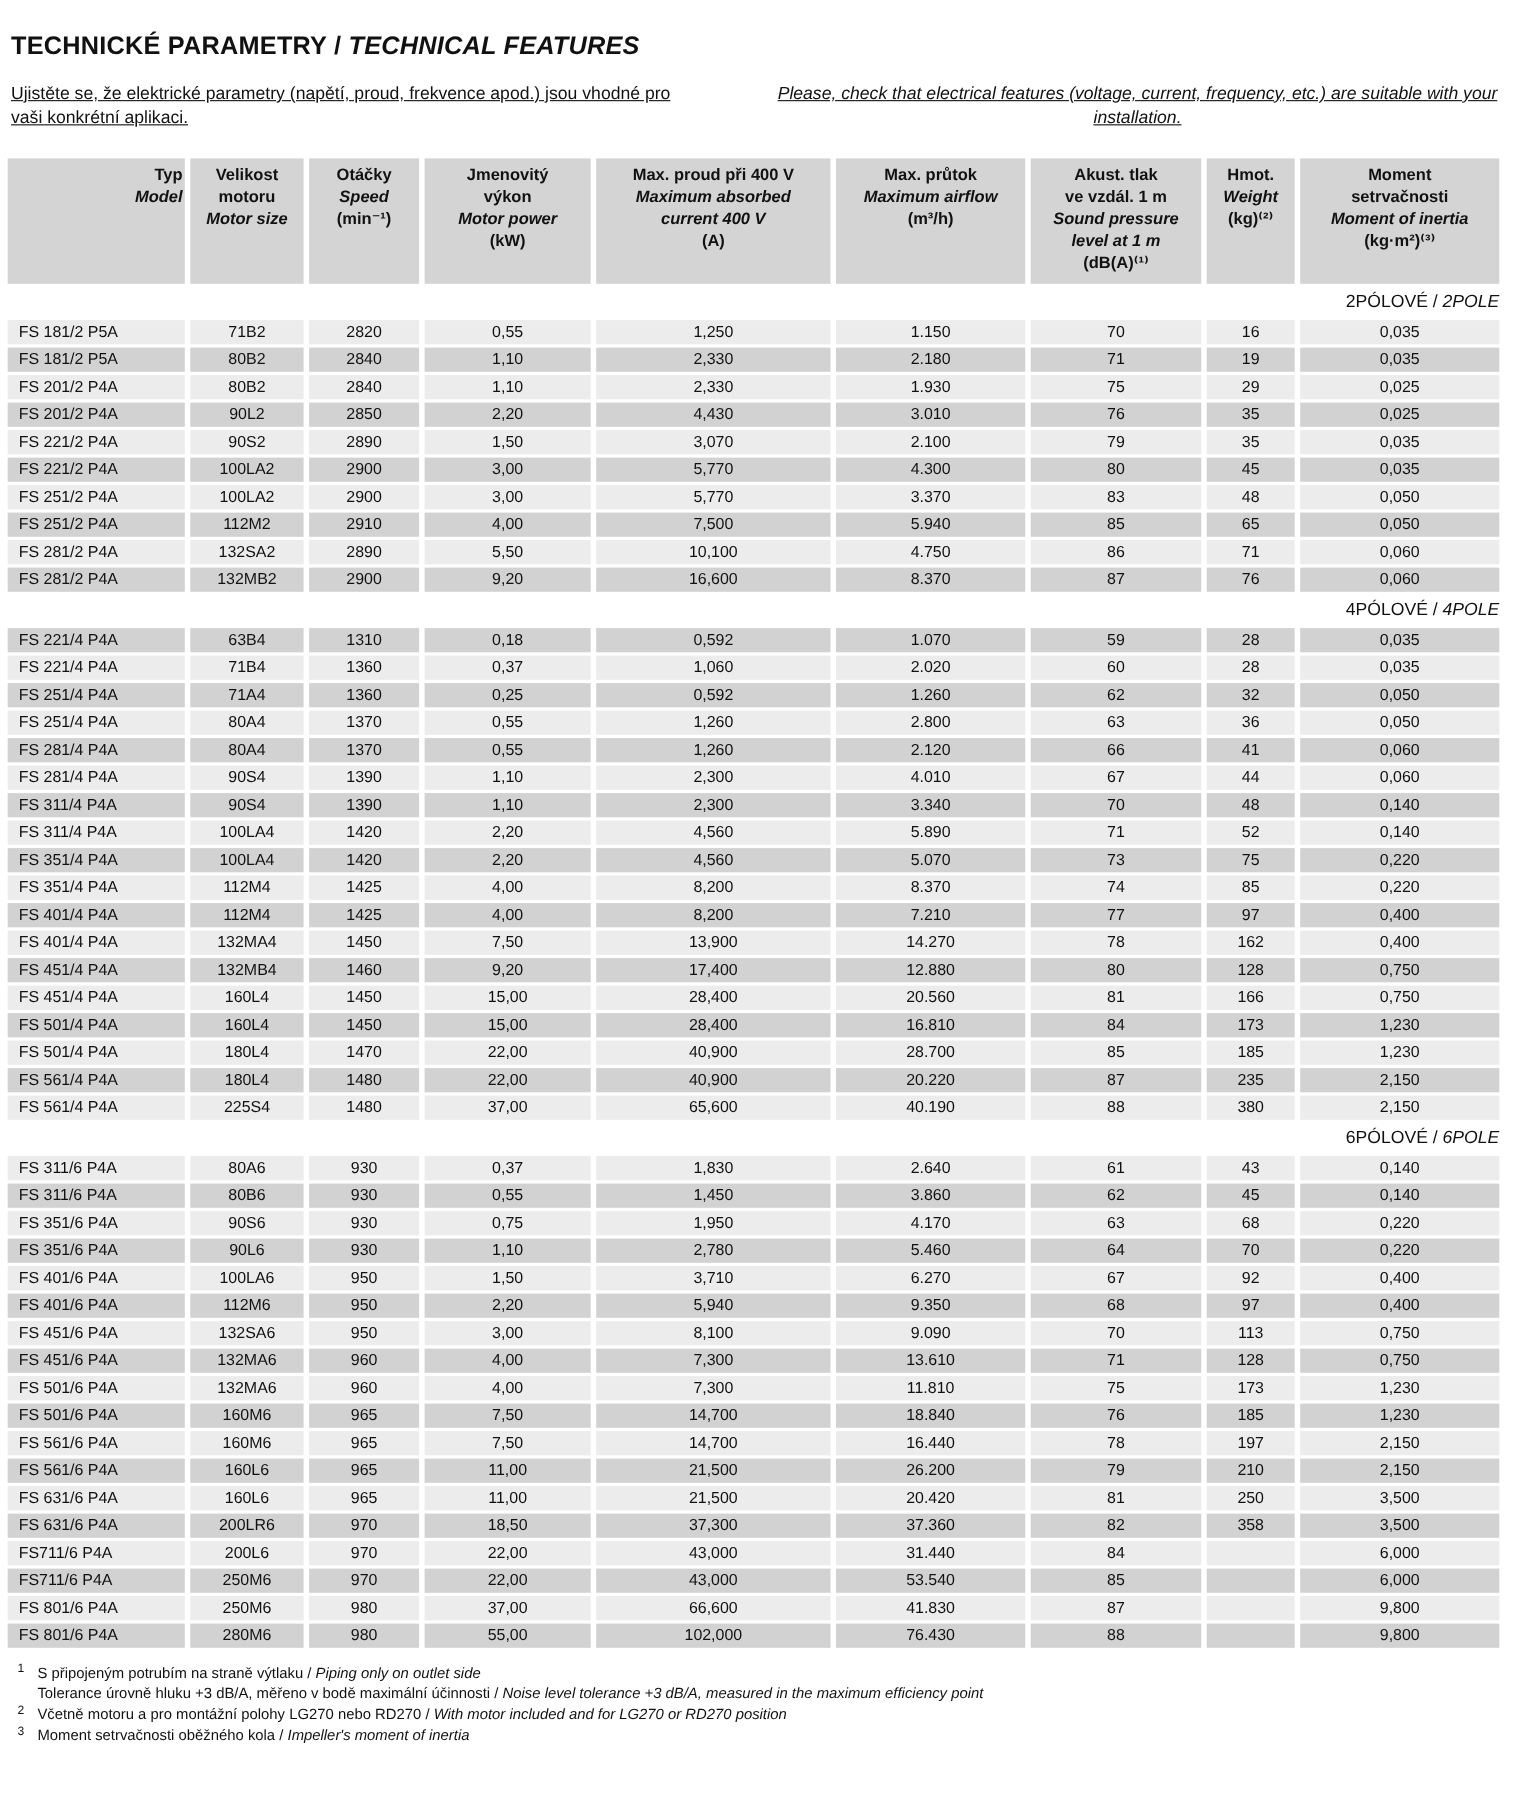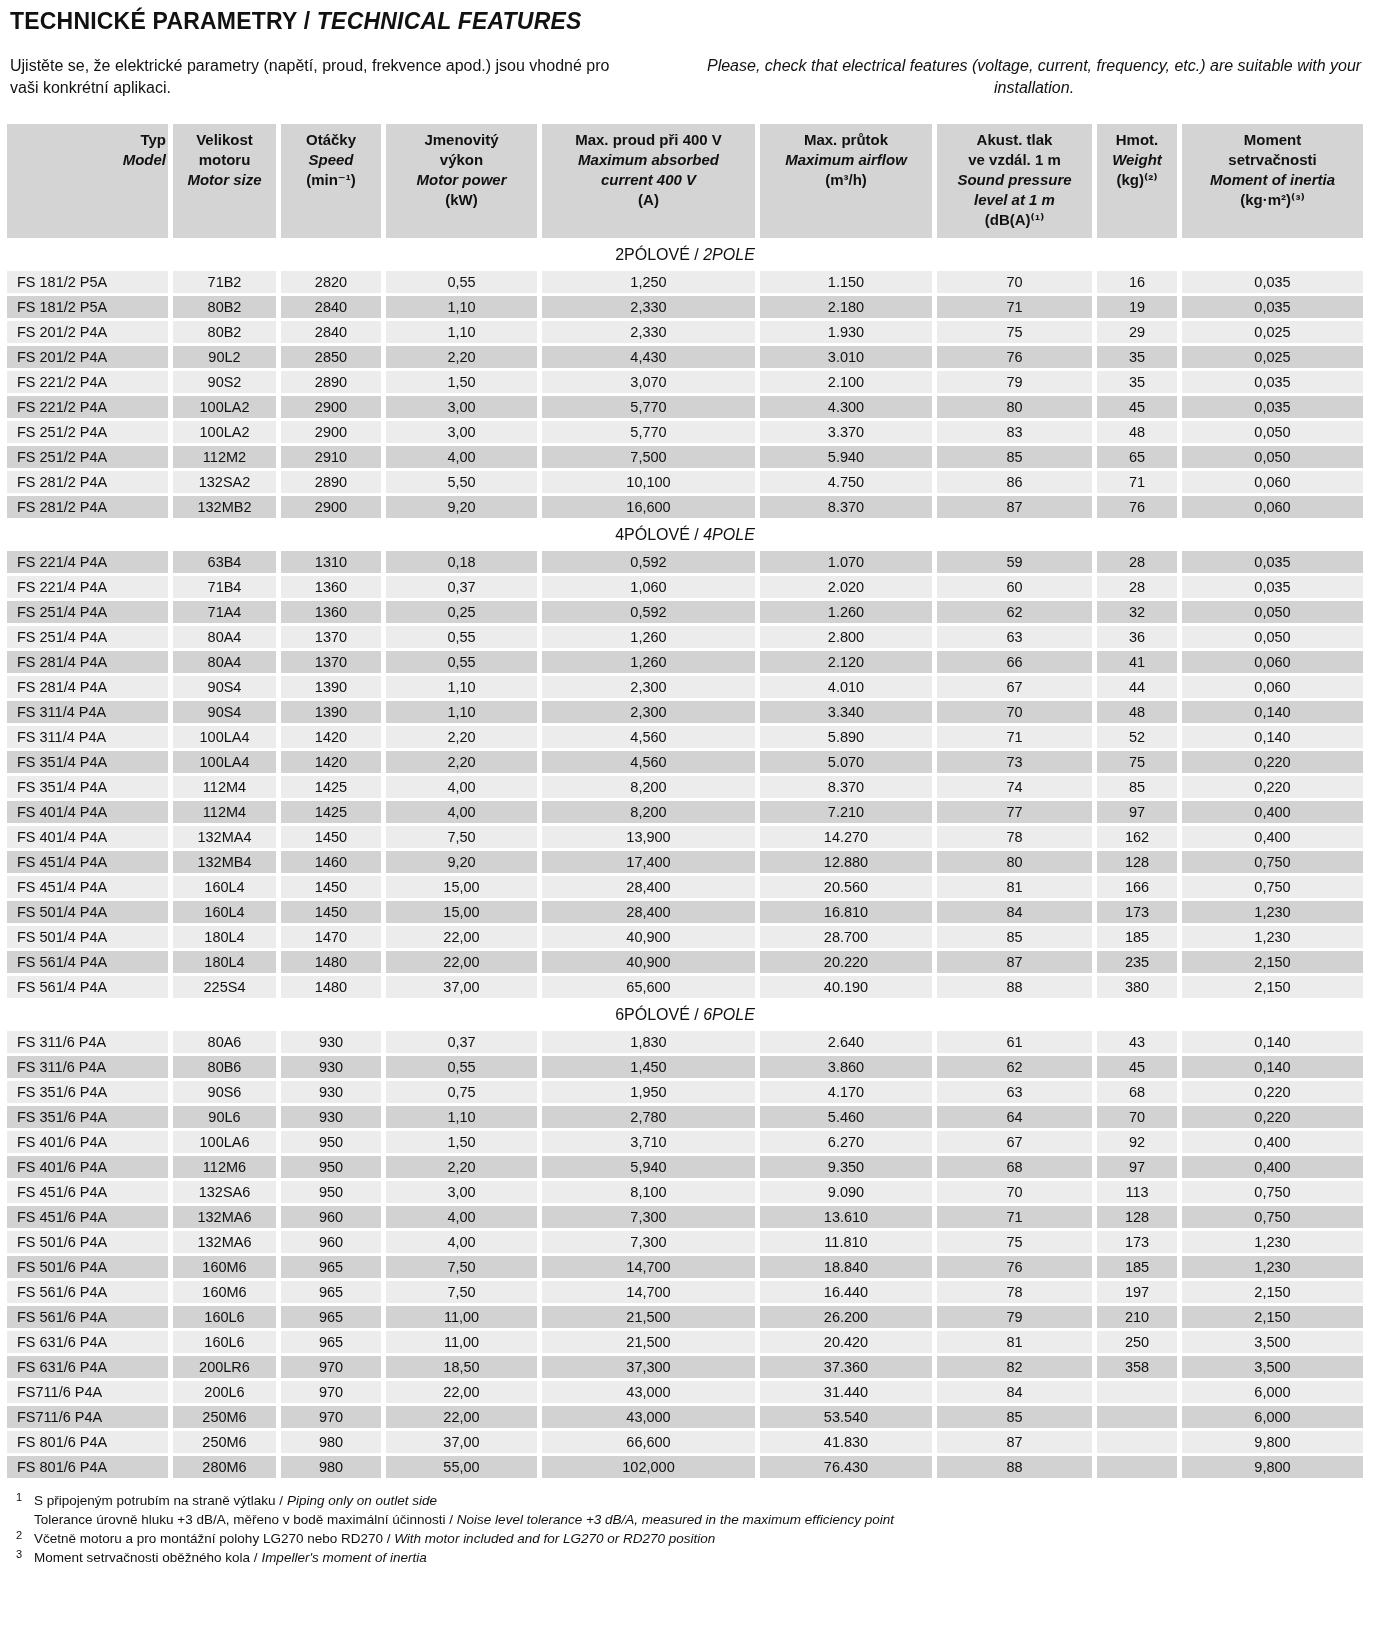--- a/index.html
+++ b/index.html
@@ -1,34 +1,34 @@
 <!DOCTYPE html>
 <html><head>
 <meta charset="utf-8">
 <style>
   html,body { margin:0; padding:0; background:#ffffff; }
   body { width:1377px; font-family:"Liberation Sans","DejaVu Sans",sans-serif; color:#111; }
   .page { position:relative; width:1377px; min-height:1646px; padding:0; }
 
-  .title { margin:8px 0 0 10px; font-size:23px; font-weight:bold; letter-spacing:0.2px; }
+  .title { margin:28px 0 0 10px; font-size:23px; font-weight:bold; letter-spacing:0.2px; }
   .title .en { font-style:italic; }
 
-  .intro { display:flex; margin:20px 0 0 10px; }
+  .intro { display:flex; margin:20px 0 0 10px;text-decoration:underline; }
   .intro-cz { width:635px; font-size:16px; line-height:22px; }
   .intro-en { width:690px; margin-left:50px; font-size:16px; line-height:22px; font-style:italic;text-align:center; }
 
   table.t { border-collapse:separate; border-spacing:5px 3px; table-layout:fixed;
             margin:22px 0 0 2px; }
   table.t th { background:#d4d4d4; vertical-align:top; padding:6px 2px 8px 2px;
                font-size:15px; font-weight:bold; line-height:20px; text-align:center; }
   table.t th.c0 { text-align:right; padding-left:10px; }
   table.t th span.ln { display:block; }
   table.t th span.it { font-style:italic; }
 
-  tr.sec td { background:#ffffff; text-align:center; height:27px; font-size:16px;
+  tr.sec td { background:#ffffff; text-align:right; height:27px; font-size:16px;
               font-weight:normal; padding:0; }
   tr.sec .en { font-style:italic; }
 
   table.t td.d { height:22px; padding:0 2px; font-size:14.5px; text-align:center;
                  vertical-align:middle; white-space:nowrap; }
   table.t td.d.c0 { text-align:left; padding-left:10px;margin-left:24px; }
   tr.light td.d { background:#ececec; }
   tr.dark  td.d { background:#d2d2d2; }
 
   .footnotes { margin:10px 0 0 10px; font-size:13.5px; line-height:19px; }

